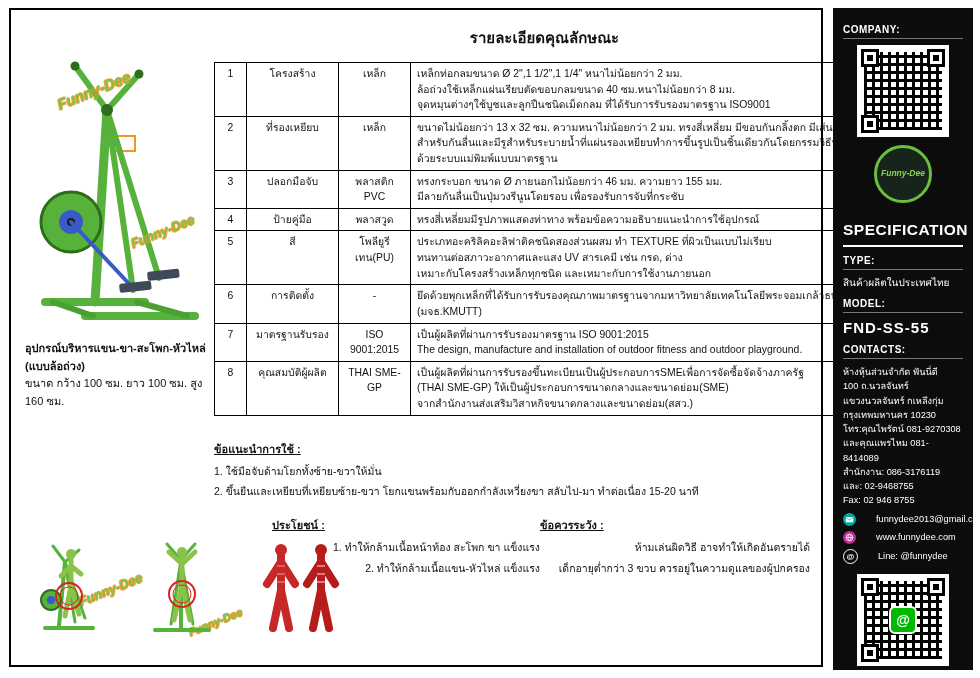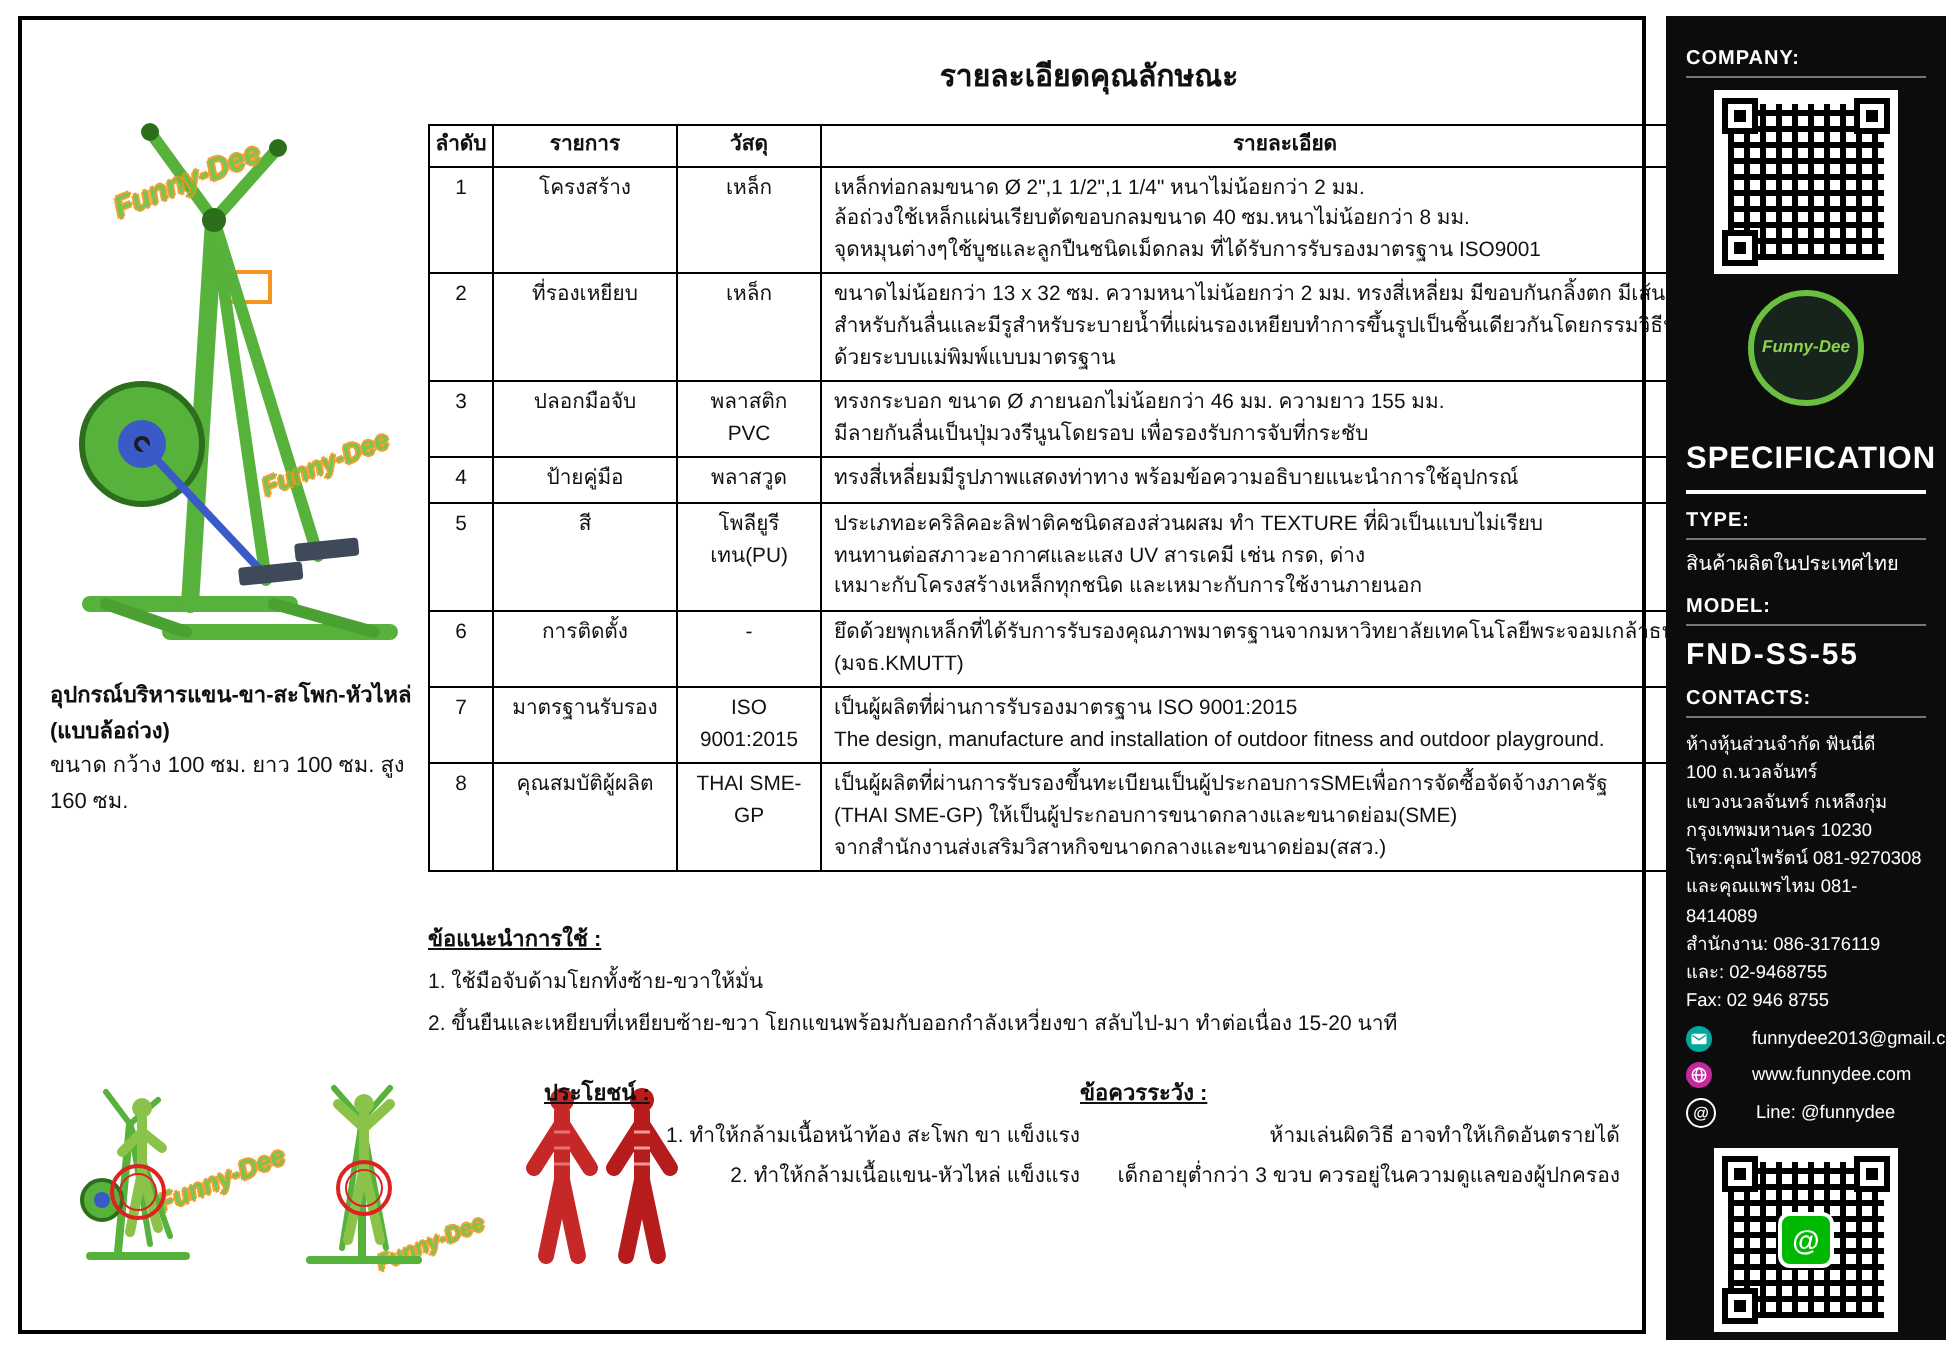--- a/index.html
+++ b/index.html
@@ -155,26 +155,20 @@
     <div class="doc-title">รายละเอียดคุณลักษณะ</div>
 
     <table class="spec">
       <colgroup>
           <col class="c-no">
           <col class="c-item">
           <col class="c-mat">
           <col>
         </colgroup>
       <tbody>
-          <tr>
-        <th>ลำดับ</th>
-        <th>รายการ</th>
-        <th>วัสดุ</th>
-        <th>รายละเอียด</th>
-      </tr>
       <tr>
         <td class="ctr">1</td>
         <td class="ctr">โครงสร้าง</td>
         <td class="ctr">เหล็ก</td>
         <td class="pre">เหล็กท่อกลมขนาด Ø 2",1 1/2",1 1/4" หนาไม่น้อยกว่า 2 มม.
 ล้อถ่วงใช้เหล็กแผ่นเรียบตัดขอบกลมขนาด 40 ซม.หนาไม่น้อยกว่า 8 มม.
 จุดหมุนต่างๆใช้บูชและลูกปืนชนิดเม็ดกลม ที่ได้รับการรับรองมาตรฐาน ISO9001</td>
       </tr>
       <tr>
         <td class="ctr">2</td>

